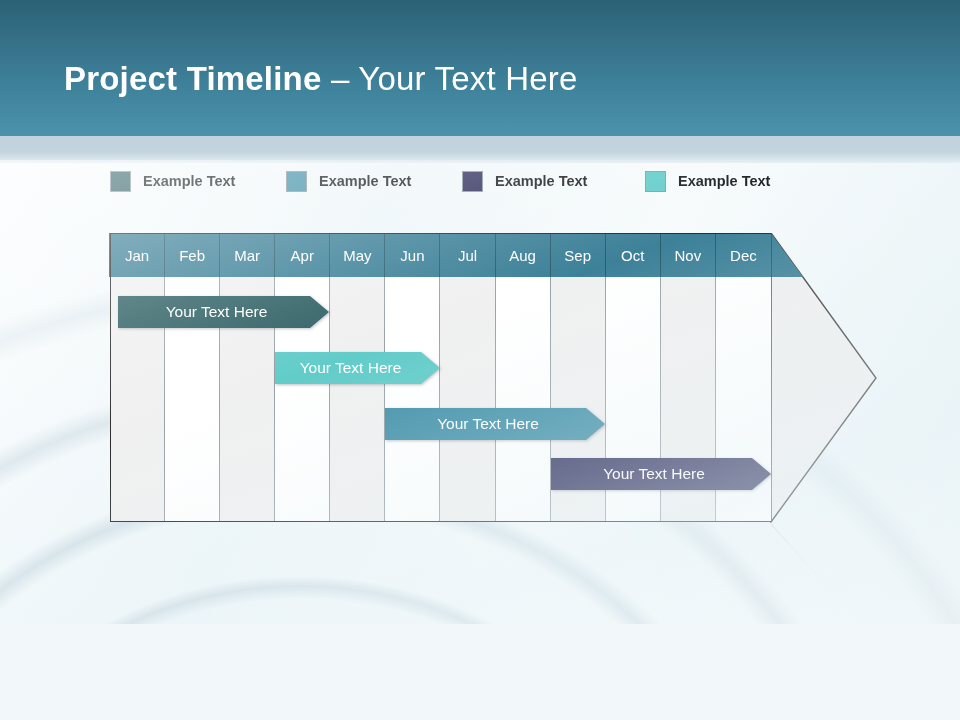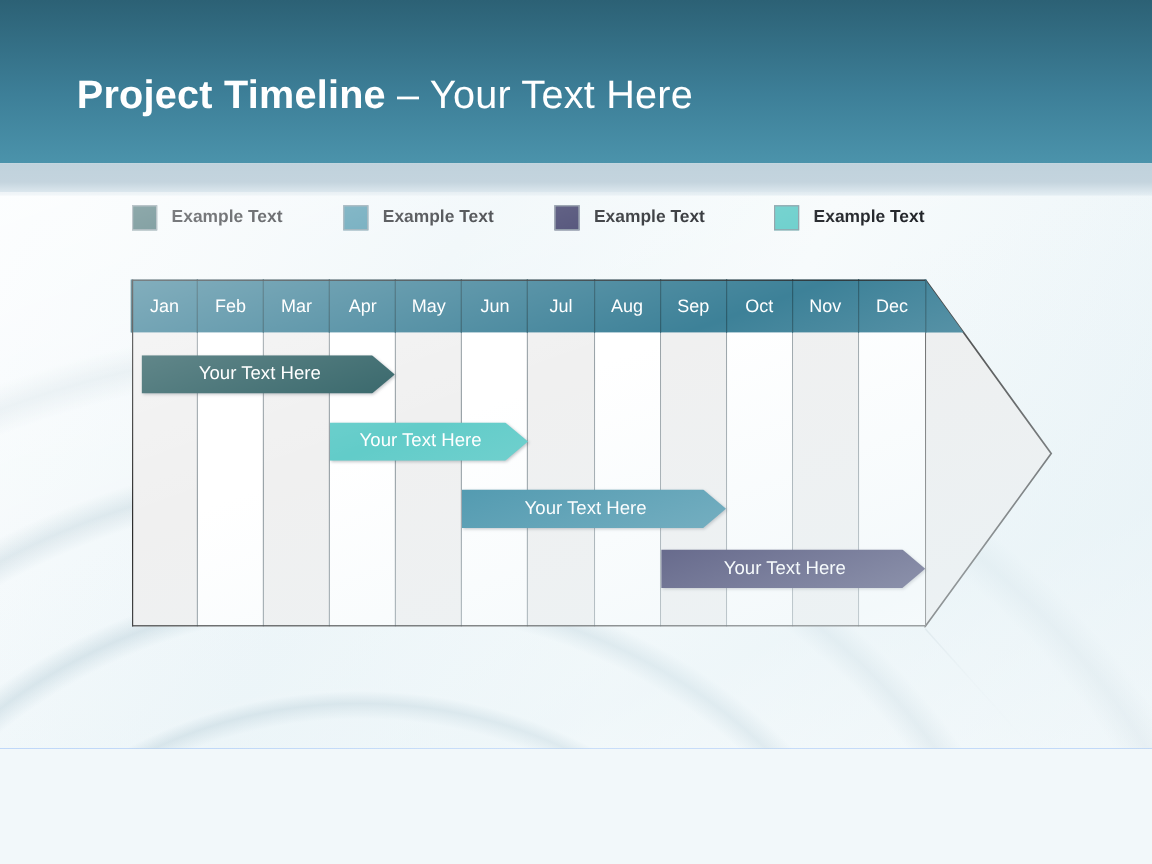--- a/index.html
+++ b/index.html
@@ -14,21 +14,21 @@
     position: relative;
     background: #f2f8fa;
   }
 
   
   #slide {
     position: absolute;
     inset: 0;
     width: 960px;
     height: 624px;
-    background: #3b82f6;
+    background: #8b5cf6;
     overflow: hidden;
   }
   .bg-wash {
     position: absolute;
     inset: 0;
     background:
       radial-gradient(ellipse 620px 520px at 300px 880px,
           rgba(255,255,255,0) 0%,
           rgba(196,214,222,0.00) 54%,
           rgba(181,203,213,0.55) 56.5%,

